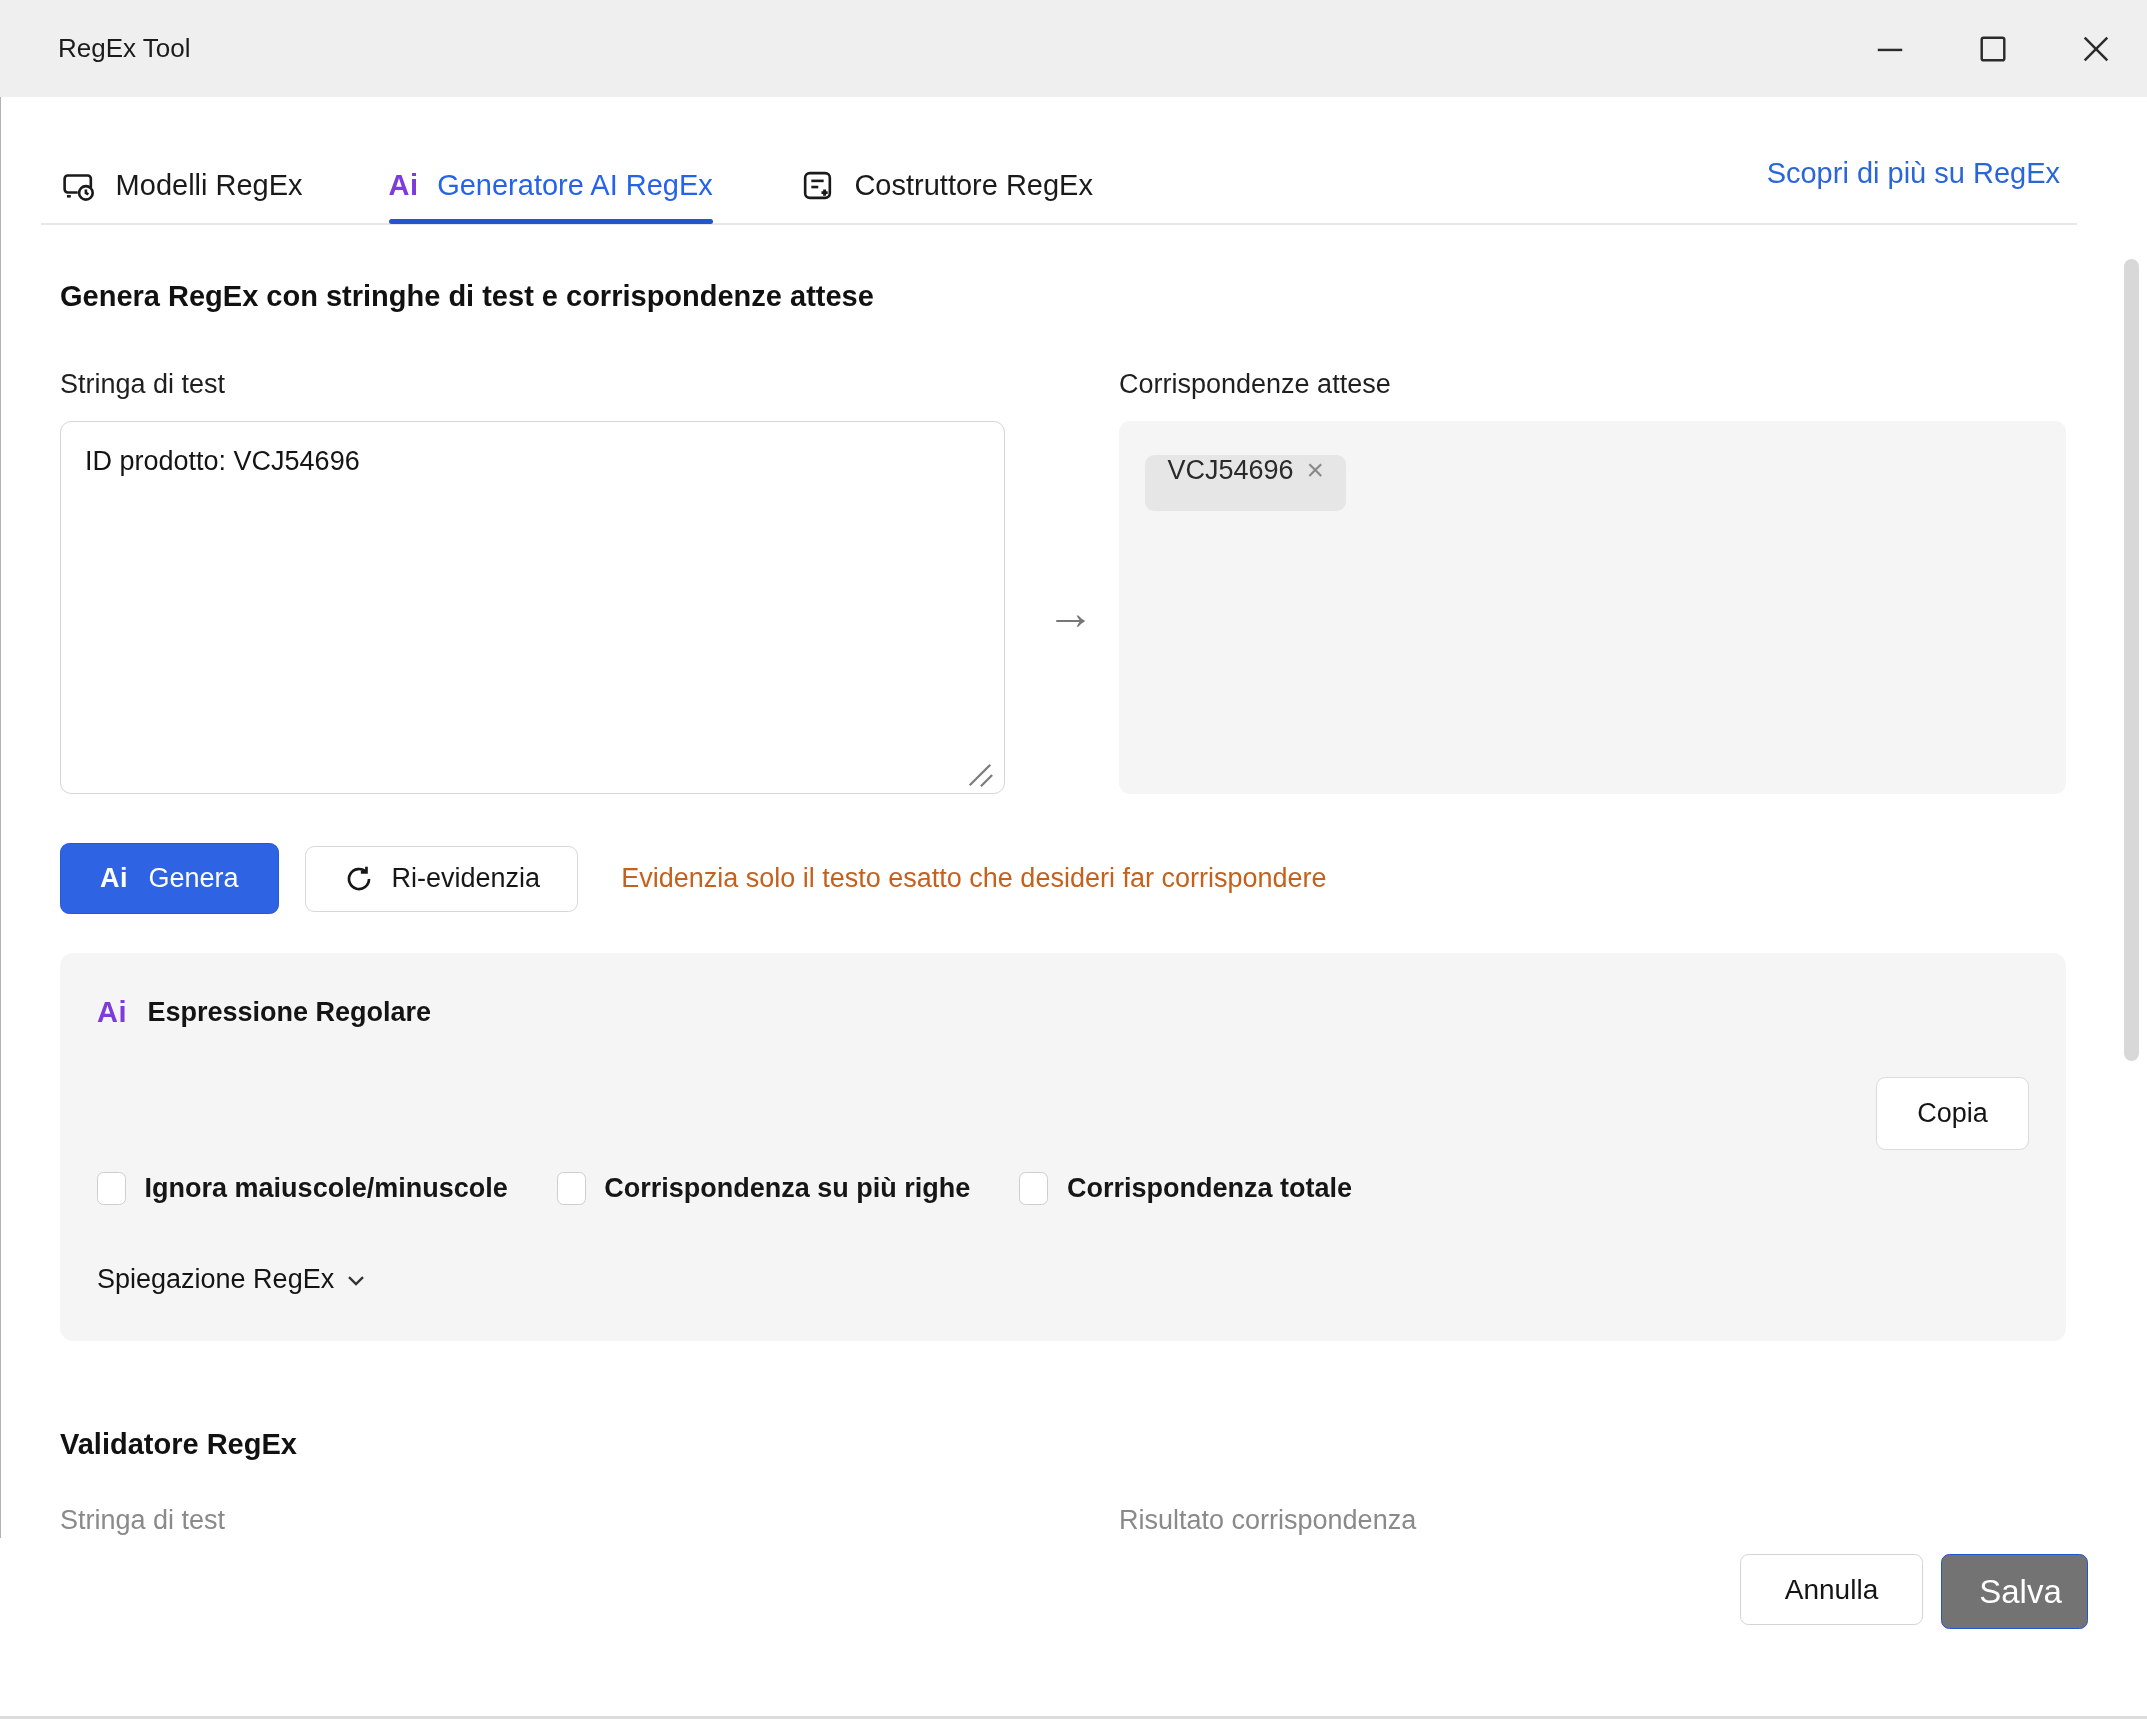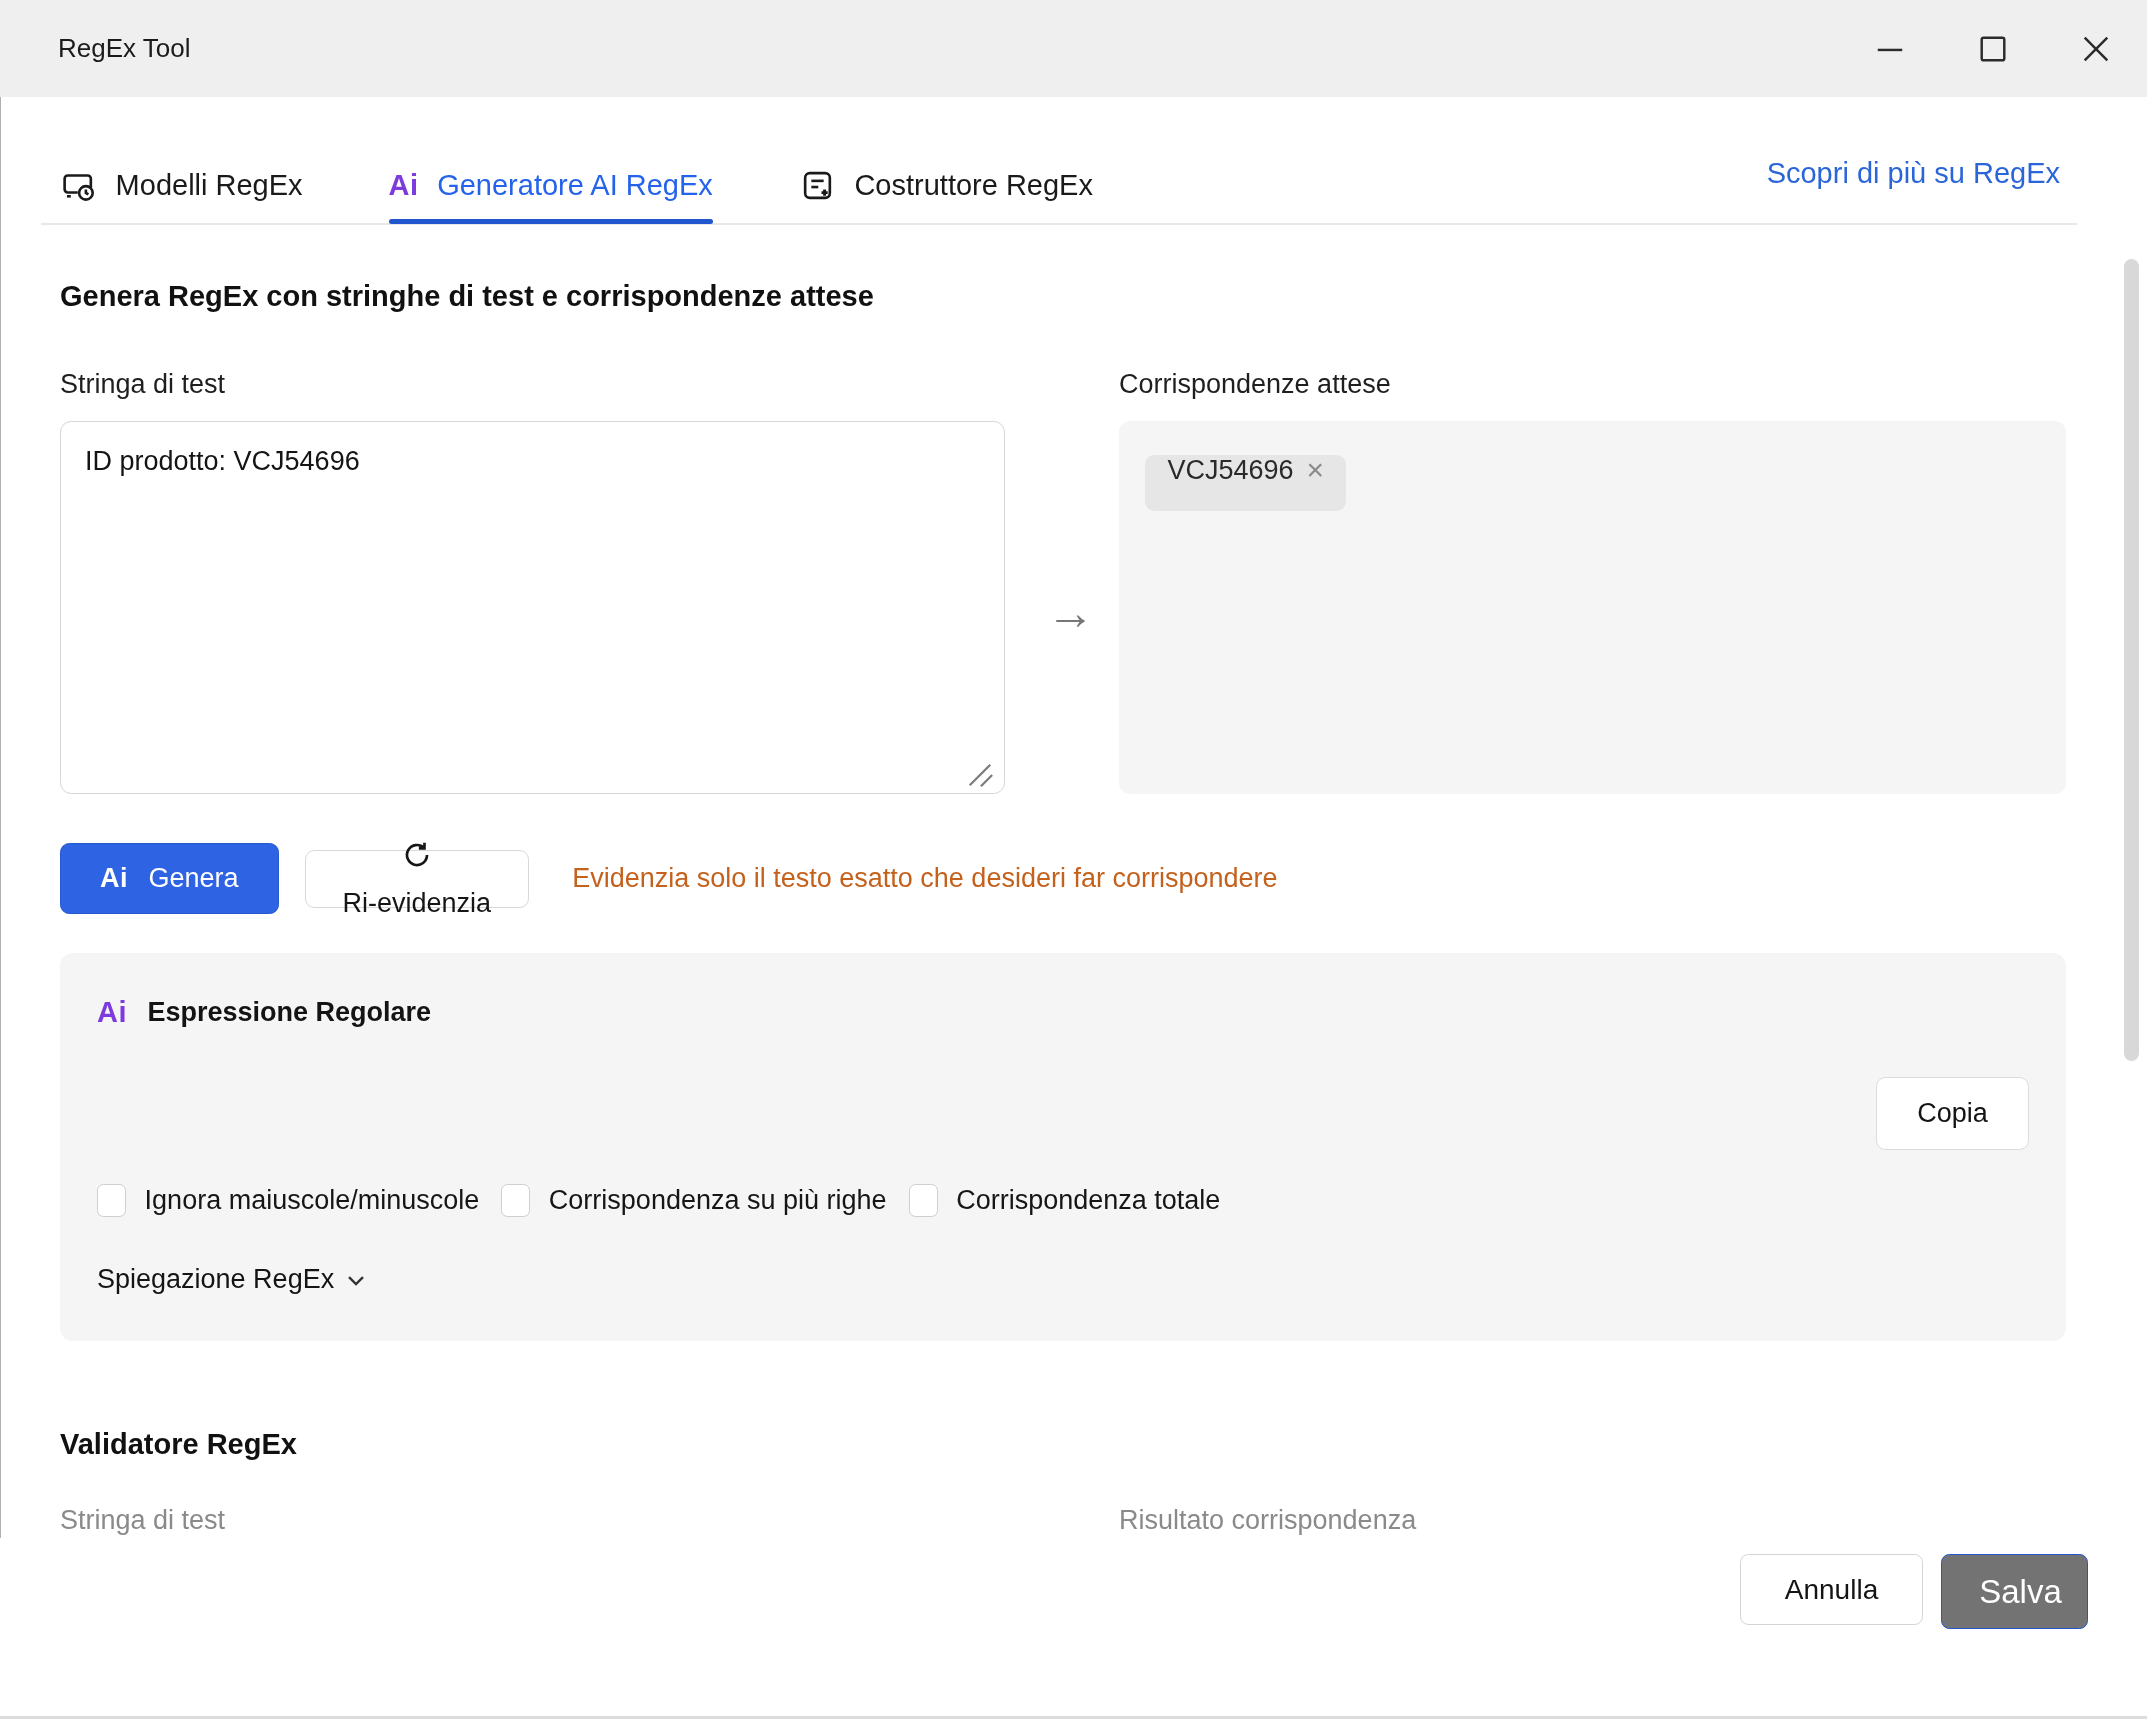--- a/index.html
+++ b/index.html
@@ -56,21 +56,21 @@
     background: #e7e6e6; border-radius: 9.3px; padding: 0 22.4px;
     font-size: 27px; color: #2a2a2a;
   }
   .chip-remove { color: #8a8a8a; font-size: 30px; line-height: 1; cursor: pointer; }
 
   
   .action-row { position: absolute; top: 843px; left: 60px; right: 82px; height: 71px; display: flex; align-items: center; }
   .btn { display: inline-flex; align-items: center; justify-content: center; border-radius: 9.3px; font-size: 27px; cursor: pointer; }
   .btn-generate { height: 71px; padding: 0 39px; background: #2e64e4; color: #fff; border: 0.9px solid #2458cd; gap: 20.5px; }
   .btn-generate .ai-badge { color: #fff; font-size: 27px; }
-  .btn-rehighlight { height: 58px; padding: 4px 37px; margin-left: 26px; background: #fff; color: #161616; border: 1.9px solid #d9d8d8; gap: 17px; flex-direction: column; }
+  .btn-rehighlight { height: 66px; padding: 4px 37px; margin-left: 26px; background: #fff; color: #161616; border: 1.9px solid #d9d8d8; gap: 17px; }
   .btn-rehighlight svg { display: block; }
   .hint-text { margin-left: 43px; font-size: 27px; color: #c4611d; }
 
   
   .result-panel {
     position: absolute; top: 953px; left: 60px; width: 2006px; height: 388px;
     background: #f6f5f5; border-radius: 13px;
   }
   .result-header { position: absolute; top: 43px; left: 37px; display: flex; align-items: center; gap: 20.5px; }
   .result-header .title { font-size: 27px; font-weight: 600; color: #141414; }
@@ -78,21 +78,21 @@
     position: absolute; top: 124px; left: 37px; width: 1756px; height: 73px;
     border: 1.9px solid #d7d6d6; border-radius: 9.3px; background: #fff;
     font-family: "Liberation Sans", sans-serif; font-size: 27px; color: #141414;
     padding: 0 28px; outline: none;
   }
   .btn-copy {
     position: absolute; top: 124px; left: 1816px; width: 153px; height: 73px;
     background: #fff; border: 1.9px solid #dcdbdb; border-radius: 9.3px;
     font-size: 27px; color: #141414;
   }
-  .options-row { position: absolute; top: 231px; left: 37px; display: flex; align-items: center; gap: 22px; }
+  .options-row { position: absolute; top: 219px; left: 37px; display: flex; align-items: center; gap: 49px; font-weight: bold; }
   .option { display: flex; align-items: center; gap: 18.6px; font-size: 27px; color: #161616; }
   .checkbox { width: 29px; height: 33px; background: #fff; border: 1.9px solid #cfcecd; border-radius: 6.5px; cursor: pointer; flex: none; }
   .explain-row { position: absolute; top: 311px; left: 37px; display: flex; align-items: center; gap: 8px; font-size: 27px; color: #141414; cursor: pointer; }
   .explain-row svg { display: block; color: #333; }
 
   
   .validator-heading { position: absolute; top: 1428px; left: 60px; font-size: 29px; font-weight: 700; color: #111; }
   .clipped-labels { position: absolute; top: 1499px; left: 0; right: 0; height: 39px; overflow: hidden; }
   .clipped-labels .col-label { position: absolute; top: 5.6px; color: #8a8a8a; }
   .clip-left { left: 60px; }

